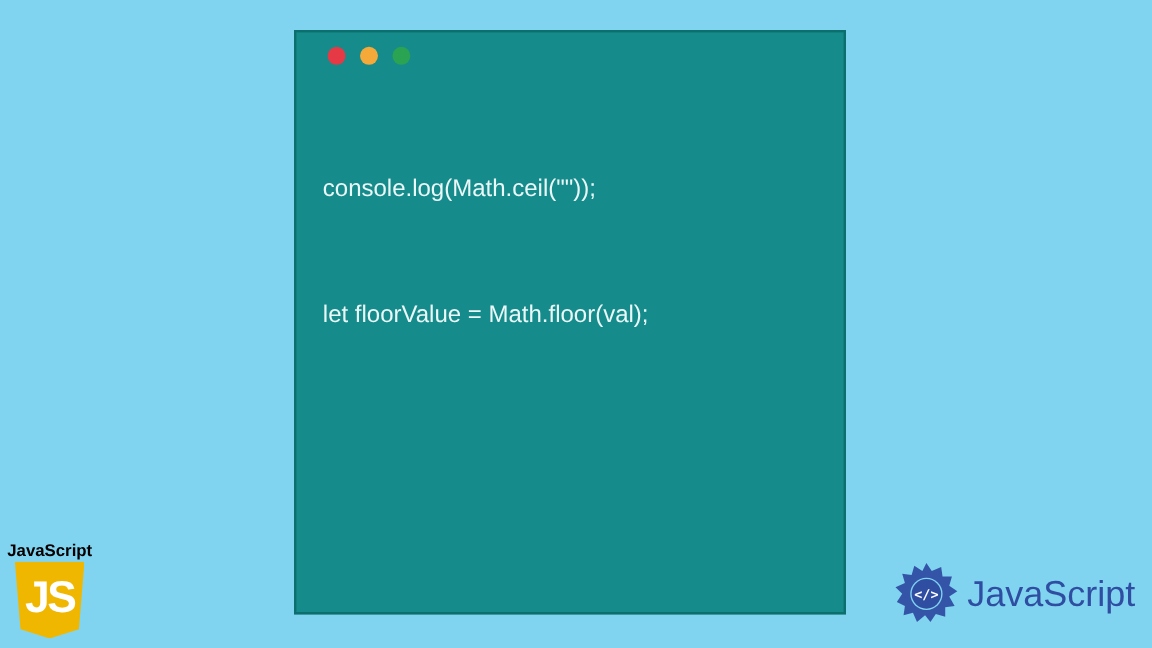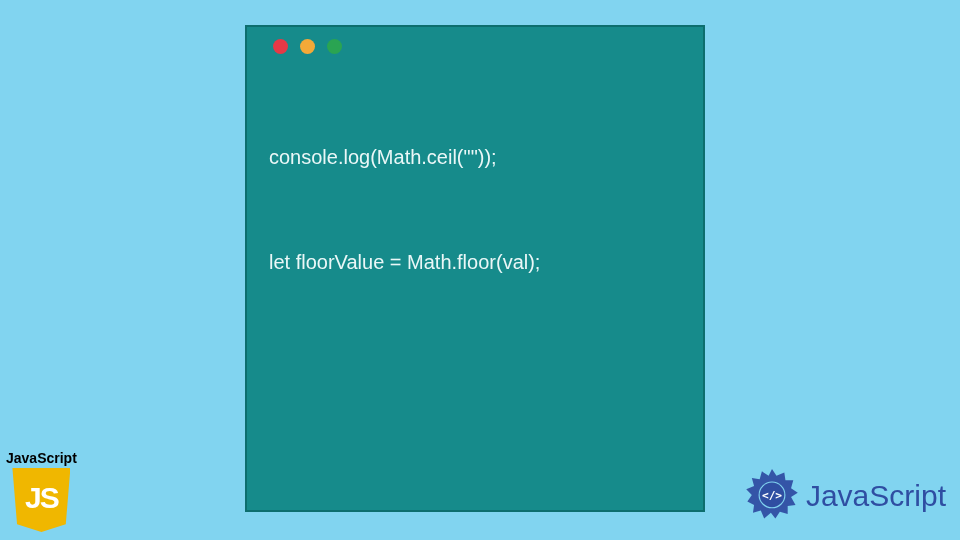--- a/index.html
+++ b/index.html
@@ -61,21 +61,21 @@
     height: 64px;
     background: #f0b700;
     clip-path: polygon(0% 0%, 100% 0%, 92% 88%, 50% 100%, 8% 88%);
     display: flex;
     align-items: center;
     justify-content: center;
   }
   .js-shield-text {
     color: #fff;
     font-weight: 900;
-    font-size: 30px;
+    font-size: 37px;
     font-family: Arial, sans-serif;
     letter-spacing: -2px;
     margin-top: -4px;
   }
 
   
   .delft {
     position: absolute;
     right: 14px;
     bottom: 16px;

